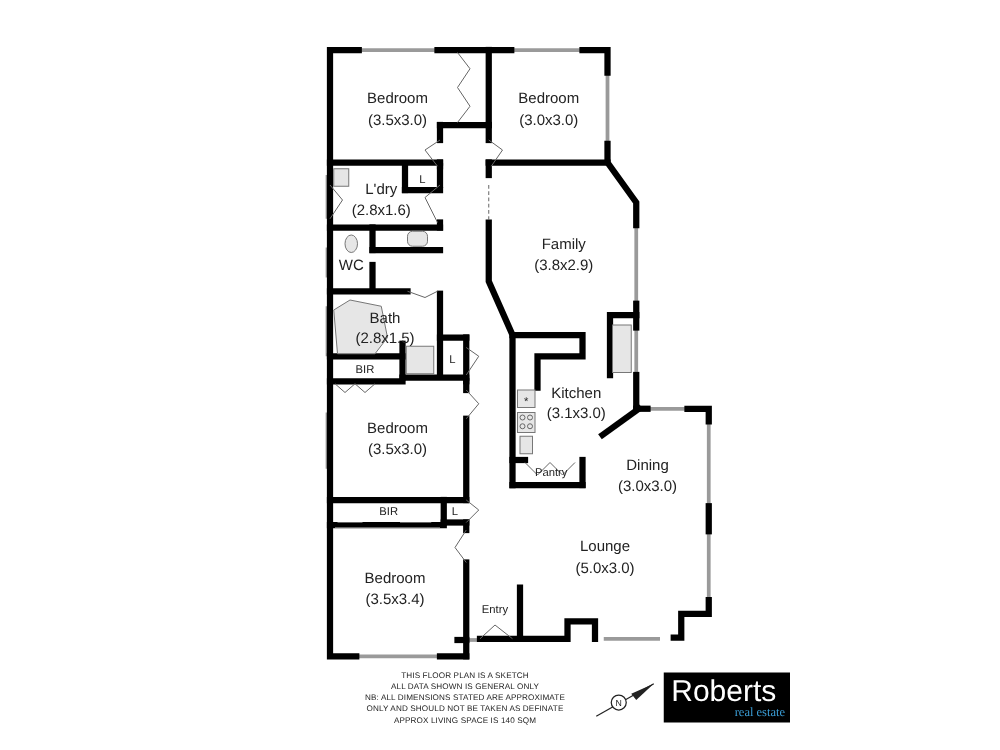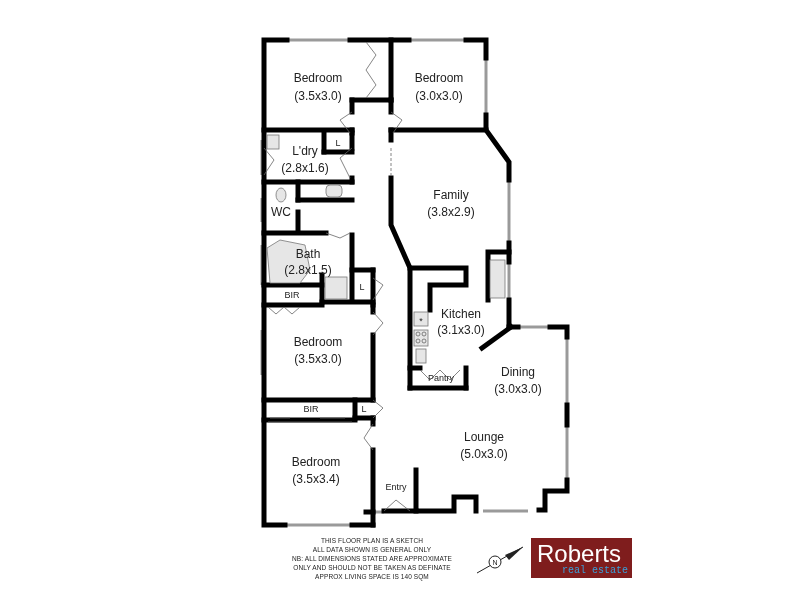--- a/index.html
+++ b/index.html
@@ -6,23 +6,23 @@
   body { width:800px; height:600px; position:relative; overflow:hidden; font-family:"Liberation Sans", sans-serif; }
   #plan { position:absolute; left:0; top:0; }
   .room-label { font-family:"Liberation Sans", sans-serif; font-size:12px; fill:#222; text-anchor:middle; }
   .small-label { font-family:"Liberation Sans", sans-serif; font-size:9px; fill:#222; text-anchor:middle; }
   .wall { stroke:#000; stroke-width:5; fill:none; stroke-linecap:square; }
   .win { stroke:#9a9a9a; stroke-width:3; fill:none; }
   .thin { stroke:#666; stroke-width:0.8; fill:none; }
   .fixture { stroke:#777; stroke-width:0.8; fill:#e6e6e6; }
   .disclaimer { position:absolute; left:272px; top:536px; width:200px; text-align:center; font-size:6.5px; line-height:9px; color:#222; letter-spacing:0.1px; }
   .disclaimer div { white-space:nowrap; }
-  .logo { position:absolute; left:531px; top:538px; width:101px; height:40px; background:#7f1d1d; }
+  .logo { position:absolute; left:531px; top:538px; width:101px; height:40px; background:#000000; }
   .logo-name { position:absolute; left:6px; top:2px; font-size:24px; color:#ffffff; font-family:"Liberation Sans", sans-serif; letter-spacing:0px; }
-  .logo-sub { position:absolute; right:4px; bottom:2px; font-size:10px; color:#3b9fd8; font-family:Liberation Mono, monospace; }
+  .logo-sub { position:absolute; right:4px; bottom:2px; font-size:10px; color:#3b9fd8; font-family:Liberation Serif, serif; }
   .compass { position:absolute; left:475px; top:545px; }
 </style>
 </head>
 <body>
 
 <svg id="plan" width="800" height="600" viewBox="0 0 800 600">
 
   <g>
     <line class="win" x1="287" y1="40" x1b="" x2="350" y2="40"></line>
     <line class="win" x1="409" y1="40" x2="466" y2="40"></line>

